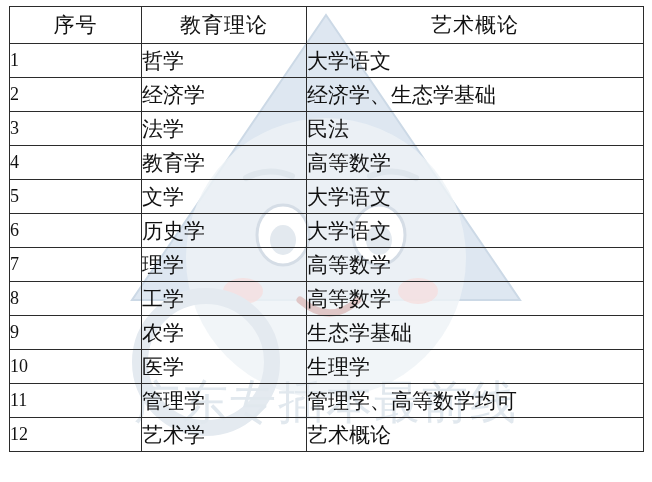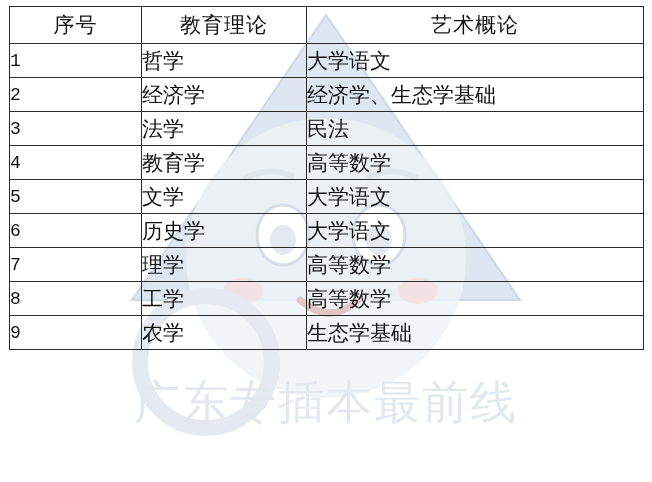--- a/index.html
+++ b/index.html
@@ -50,21 +50,20 @@
   }
 
   table.data-table td,
   table.data-table th {
     border: 1px solid #2b2b2b;
     vertical-align: middle;
     color: #111111;
     background: transparent;
     font-weight: normal;
     padding: 0;
-    font-family: Liberation Mono, monospace;
   }
 
   thead th {
     height: 36px;
     font-size: 21px;
     letter-spacing: 1px;
   }
 
   tbody td {
     height: 33px;
@@ -164,17 +163,32 @@
         <tr>
           <td class="col-idx">8</td>
           <td>工学</td>
           <td>高等数学</td>
         </tr>
         <tr>
           <td class="col-idx">9</td>
           <td>农学</td>
           <td>生态学基础</td>
         </tr>
+        <tr>
+          <td class="col-idx">10</td>
+          <td>医学</td>
+          <td>生理学</td>
+        </tr>
+        <tr>
+          <td class="col-idx">11</td>
+          <td>管理学</td>
+          <td>管理学、高等数学均可</td>
+        </tr>
+        <tr>
+          <td class="col-idx">12</td>
+          <td>艺术学</td>
+          <td>艺术概论</td>
+        </tr>
       </tbody>
     </table>
   </div>
 
 </div>
 
 </body></html>

